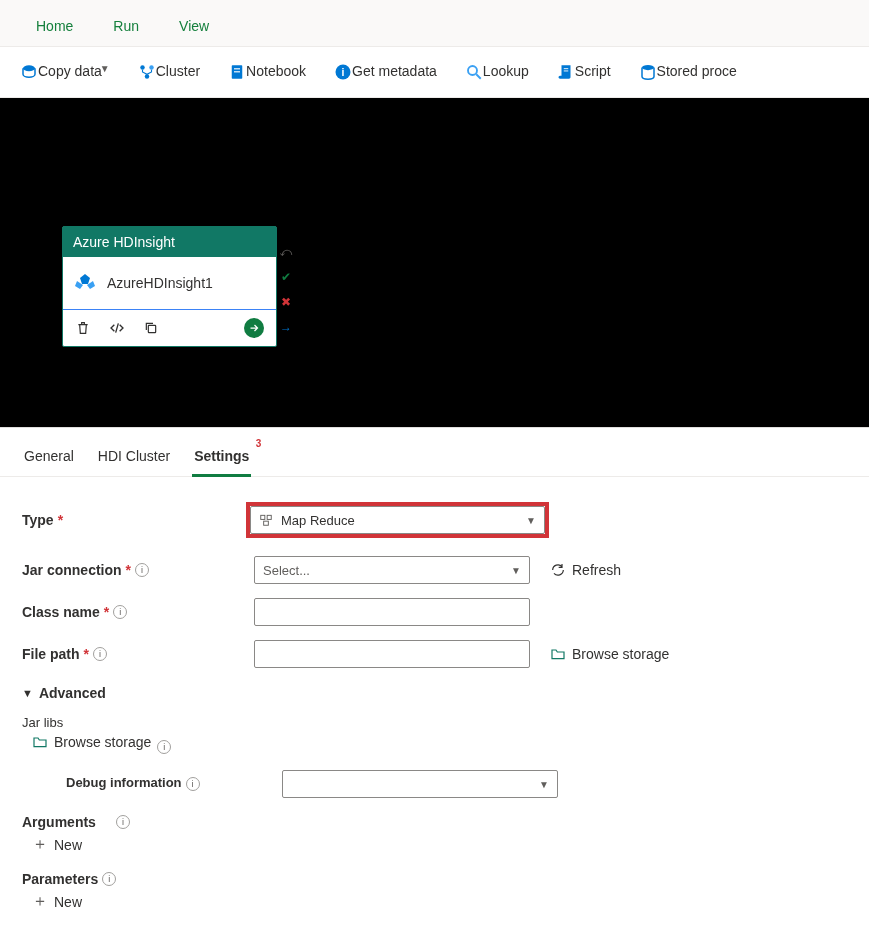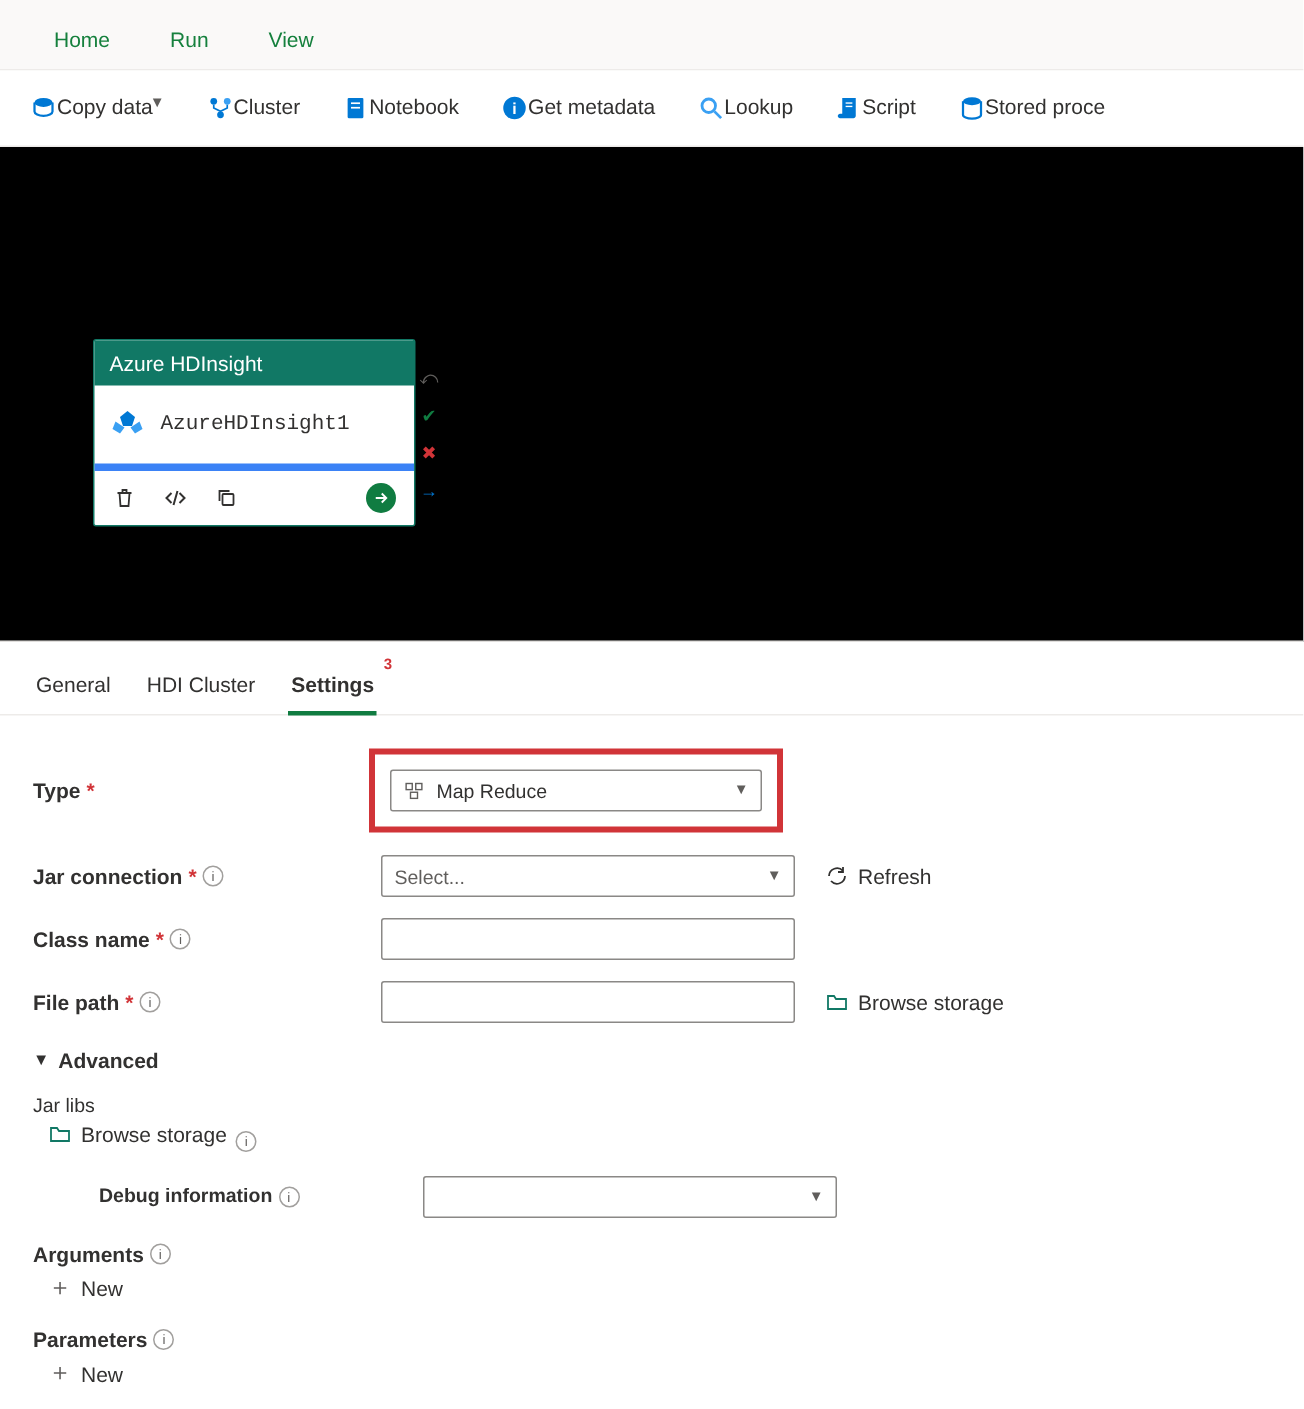--- a/index.html
+++ b/index.html
@@ -67,22 +67,21 @@
       background: #117865;
       color: #fff;
       padding: 7px 10px;
       font-size: 14px;
     }
     .activity-body {
       display: flex;
       align-items: center;
       gap: 10px;
       padding: 14px 10px;
-      border-bottom: 5px solid #3b82f6;
-      font-family: Liberation Mono, monospace;
+      border-bottom: 1px solid #3b82f6;
     }
     .activity-body-icon { width: 24px; height: 24px; }
     .activity-footer {
       display: flex;
       align-items: center;
       gap: 18px;
       padding: 8px 12px;
     }
     .activity-footer .spacer { flex: 1; }
     .activity-footer .ft-icon { width: 16px; height: 16px; cursor: pointer; }
@@ -160,23 +159,23 @@
       color: #605e5c;
       cursor: pointer;
     }
     .input-box { cursor: text; color: #323130; }
     .select-box .chev {
       position: absolute; right: 8px; top: 50%; transform: translateY(-50%);
       font-size: 10px; color: #605e5c;
     }
     .type-select-outer {
       border: 4px solid #d13438;
-      padding: 10px;
+      padding: 0;
       margin-left: -8px;
-      width: 276px;
+      width: 303px;
     }
     .type-select-outer .select-box {
       width: 100%;
       display: flex;
       gap: 8px;
     }
     .row-actions {
       display: flex; align-items: center; gap: 8px; margin-left: 20px;
     }
     .link-btn {
@@ -428,21 +427,21 @@
       <span class="sub-label" style="font-weight:600;">Debug information</span>
       <span class="info-icon">i</span>
     </div>
     <div class="select-box" style="margin-left:0;">
       <span></span>
       <span class="chev">▼</span>
     </div>
   </div>
 
   <div class="sub-section">
-    <div style="display:flex; align-items:center; gap:4px;">
+    <div style="display:flex; align-items:center; gap:20px;">
       <span style="font-weight:600;">Arguments</span>
       <span class="info-icon">i</span>
     </div>
     <div class="new-btn" style="margin-left:10px;">
       <span class="plus">＋</span>
       <span>New</span>
     </div>
   </div>
 
   <div class="sub-section">

